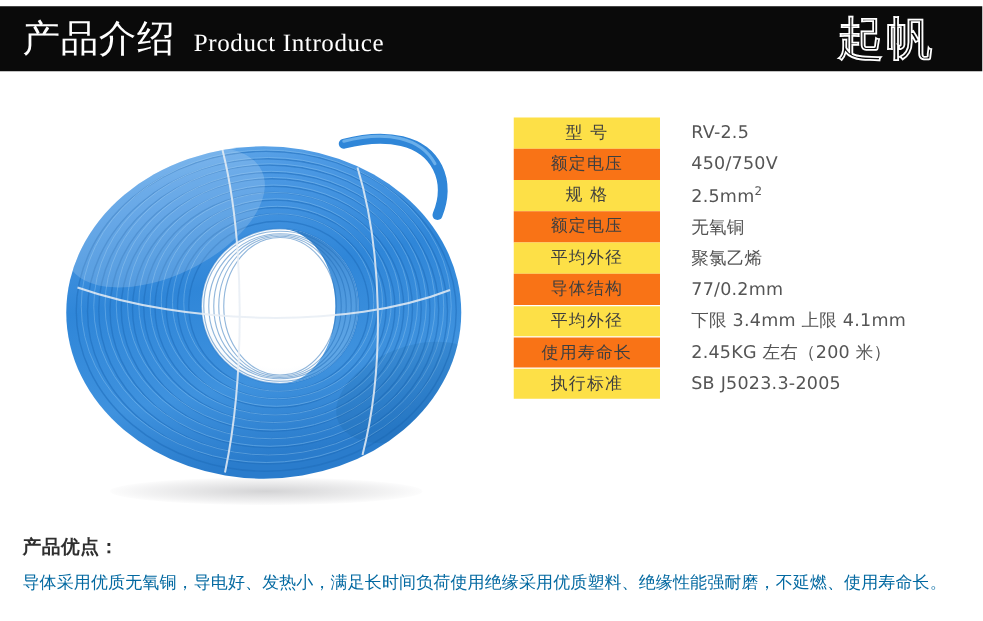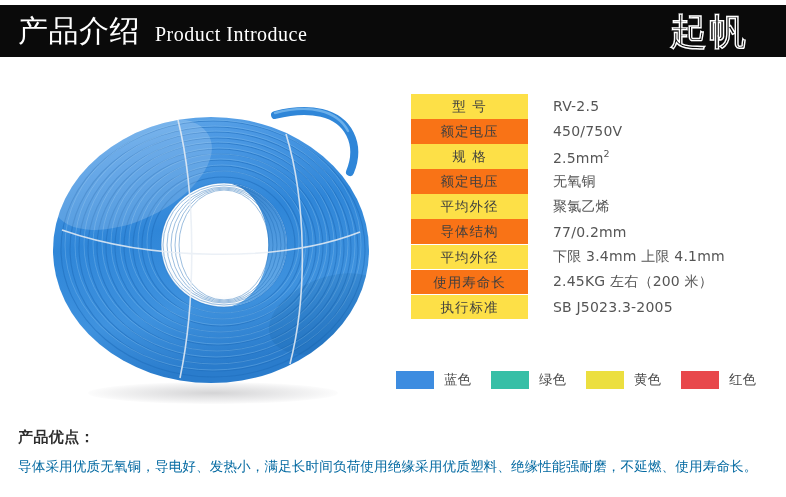--- a/index.html
+++ b/index.html
@@ -315,38 +315,20 @@
 
   <div class="spec-row tone-a">
     <div class="spec-label">执行标准</div>
     <div class="spec-value">SB  J5023.3-2005</div>
   </div>
 
 </div>
 
 <div class="color-legend">
 
-  <div class="legend-row">
-    <div class="legend-item">
-      <span class="swatch" style="background:#3d8ce0"></span>
-      <span class="legend-label">蓝色</span>
-    </div>
-    <div class="legend-item">
-      <span class="swatch" style="background:#36bfa6"></span>
-      <span class="legend-label">绿色</span>
-    </div>
-    <div class="legend-item">
-      <span class="swatch" style="background:#ecdf3f"></span>
-      <span class="legend-label">黄色</span>
-    </div>
-    <div class="legend-item">
-      <span class="swatch" style="background:#e8484c"></span>
-      <span class="legend-label">红色</span>
-    </div>
-  </div>
 
 
 </div>
 
 <div class="advantages">
   <p class="adv-heading">产品优点：</p>
   <p class="adv-body">导体采用优质无氧铜，导电好、发热小，满足长时间负荷使用绝缘采用优质塑料、绝缘性能强耐磨，不延燃、使用寿命长。</p>
 </div>
 
 </body></html>

